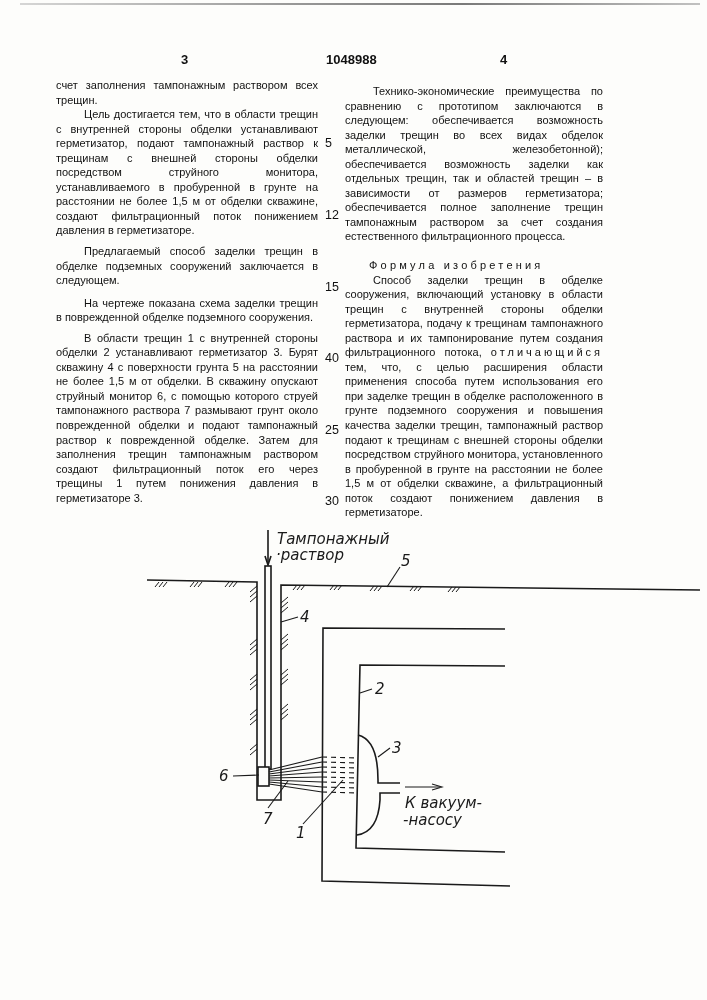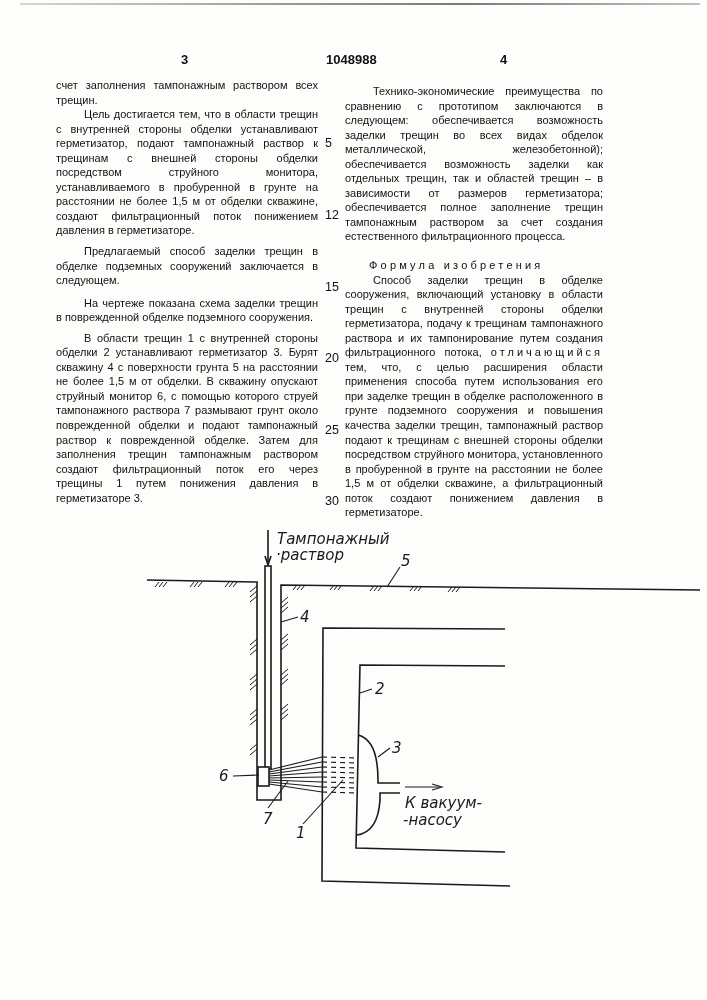--- a/index.html
+++ b/index.html
@@ -30,21 +30,21 @@
   <p>счет заполнения тампонажным раствором всех трещин.</p>
   <p class="ind">Цель достигается тем, что в области трещин  с внутренней стороны обделки устанавливают  герметизатор,  подают тампонажный раствор к трещинам с внешней стороны обделки посредством струйного  монитора,  устанавливаемого в пробуренной в грунте на расстоянии не более 1,5 м от обделки скважине, создают фильтрационный поток понижением давления в герметизаторе.</p>
   <p class="ind" style="margin-top:6px">Предлагаемый способ заделки трещин в обделке подземных сооружений заключается в следующем.</p>
   <p class="ind" style="margin-top:8px">На чертеже показана схема заделки трещин в поврежденной обделке подземного сооружения.</p>
   <p class="ind" style="margin-top:6px">В области трещин 1 с внутренней стороны обделки 2 устанавливают герметизатор 3. Бурят скважину 4 с поверхности грунта 5 на расстоянии не более 1,5 м от обделки. В скважину опускают струйный монитор 6, с помощью которого струей тампонажного раствора 7 размывают грунт около поврежденной обделки и подают тампонажный раствор к поврежденной обделке. Затем для заполнения трещин тампонажным раствором создают фильтрационный поток его через трещины 1 путем понижения давления в герметизаторе 3.</p>
 </div>
 
 <div class="lnum" style="top:136px;">5</div>
 <div class="lnum" style="top:208px;">12</div>
 <div class="lnum" style="top:280px;">15</div>
-<div class="lnum" style="top:351px;">20</div>
+<div class="lnum" style="top:351px;">40</div>
 <div class="lnum" style="top:423px;">25</div>
 <div class="lnum" style="top:494px;">30</div>
 
 <div id="colR" class="col">
   <p class="ind">Технико-экономические преимущества по сравнению с прототипом заключаются в следующем: обеспечивается возможность заделки трещин во всех видах обделок металлической, железобетонной); обеспечивается возможность заделки как отдельных трещин, так и областей трещин – в зависимости от размеров герметизатора; обеспечивается полное заполнение трещин тампонажным раствором за счет создания естественного фильтрационного процесса.</p>
   <p class="ftitle">Формула изобретения</p>
   <p class="ind"><span>Способ заделки трещин в обделке сооружения, включающий установку в области трещин с внутренней стороны обделки герметизатора, подачу к трещинам тампонажного раствора и их тампонирование путем создания фильтрационного потока, </span><span class="spaced">отличающийся</span><span> тем, что, с целью расширения области применения способа путем использования его при заделке трещин в обделке расположенного в грунте подземного сооружения и повышения качества заделки трещин, тампонажный раствор подают к трещинам с внешней стороны обделки посредством струйного монитора, установленного в пробуренной в грунте на расстоянии не более 1,5 м от обделки скважине, а фильтрационный поток создают понижением давления в герметизаторе.</span></p>
 </div>
 
 <svg style="position:absolute;left:0;top:0;" width="707" height="1000" viewBox="0 0 707 1000">

